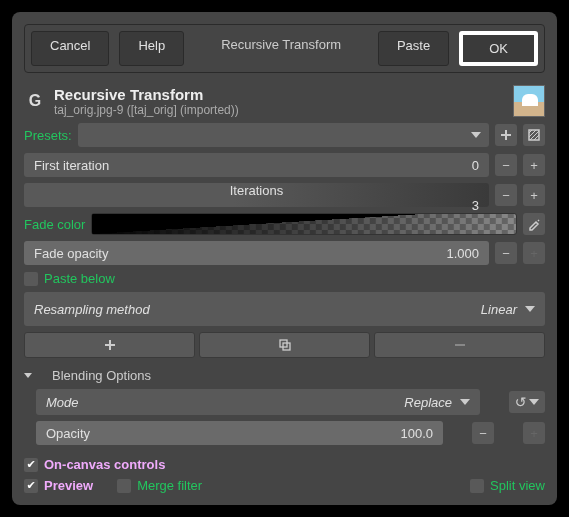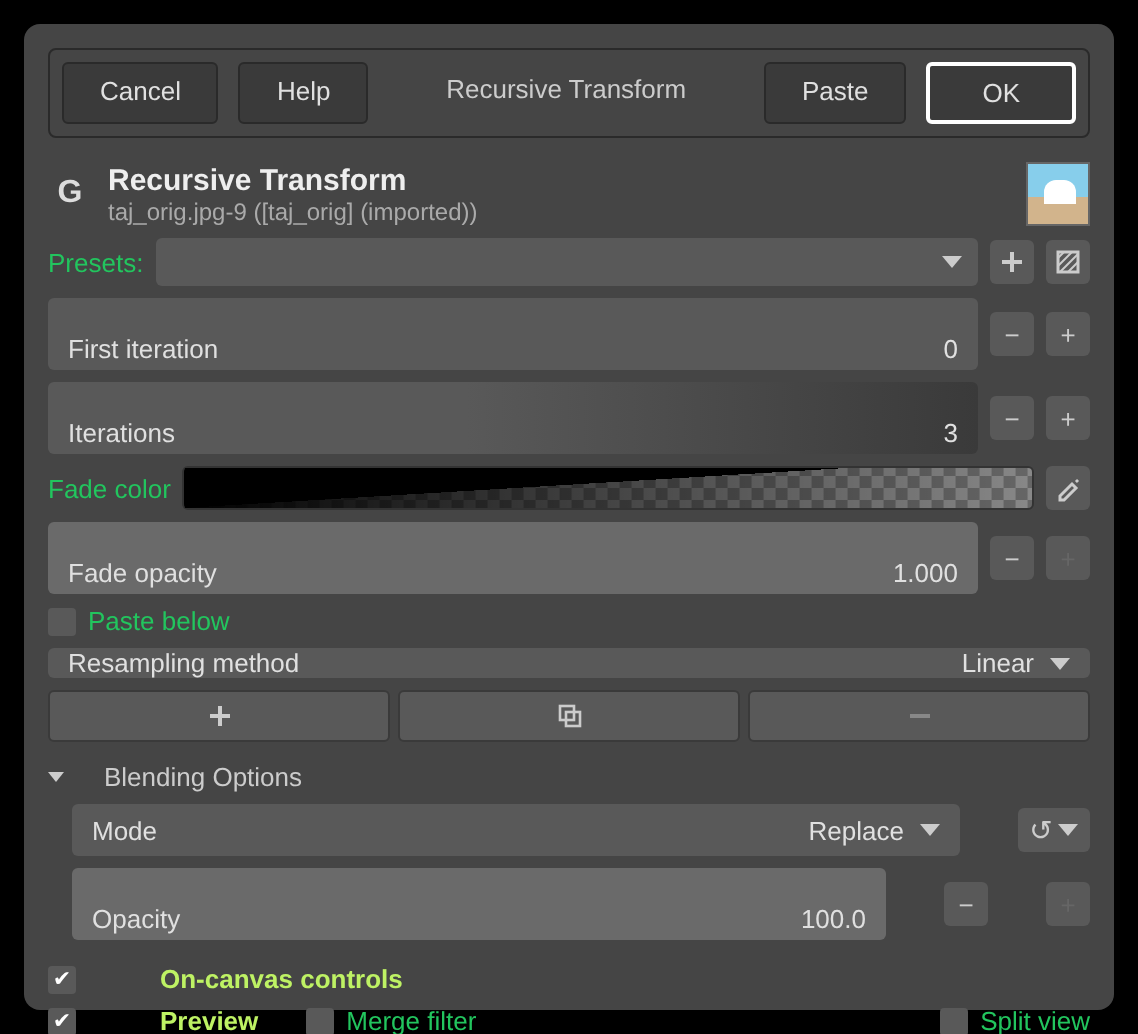--- a/index.html
+++ b/index.html
@@ -1,48 +1,48 @@
 <!DOCTYPE html>
 <html><head>
 <meta charset="utf-8">
 <style>
 * { box-sizing: border-box; margin: 0; padding: 0; font-family: sans-serif; }
 body { background: #000; width: 569px; height: 517px; padding: 12px; }
 .dialog { background: #454545; border-radius: 8px; padding: 12px; width: 100%; height: 100%; color: #e0e0e0; font-size: 13px; display: flex; flex-direction: column; gap: 6px; }
 .btn-row { display: flex; gap: 10px; border: 1px solid #2a2a2a; border-radius: 4px; padding: 6px; }
 .btn { background: #3a3a3a; border: 1px solid #2a2a2a; border-radius: 3px; padding: 6px 18px; color: #e0e0e0; cursor: pointer; text-align: center; }
-.btn.ok { border: 2px solid #ffffff; padding: 6px 26px; margin-left: auto; }
+.btn.ok { border: 4px solid #ffffff; padding: 6px 26px; margin-left: auto; }
 .title-label { flex: 1; text-align: center; color: #ccc; padding: 6px 8px; }
 .header { display: flex; align-items: center; gap: 8px; margin-top: 6px; }
 .gicon { width: 22px; height: 22px; display: flex; align-items: center; justify-content: center; font-weight: bold; font-size: 16px; color: #ddd; }
 .title { font-weight: bold; font-size: 15px; color: #eee; }
 .subtitle { font-size: 12px; color: #aaa; }
 .thumb { width: 32px; height: 32px; background: linear-gradient(#87ceeb 0 55%, #d2b48c 55% 100%); border: 1px solid #666; margin-left: auto; position: relative; }
 .thumb::after { content: ""; position: absolute; left: 8px; top: 8px; width: 16px; height: 12px; background: #fff; border-radius: 6px 6px 0 0; }
 .row { display: flex; align-items: center; gap: 6px; }
 .label { color: #22c55e; }
 .presets-combo { flex: 1; background: #595959; border-radius: 3px; height: 24px; display: flex; align-items: center; justify-content: flex-end; padding: 0 8px; }
 .triangle-down { width: 0; height: 0; border-left: 5px solid transparent; border-right: 5px solid transparent; border-top: 6px solid #ccc; }
 .sq-btn { width: 22px; height: 22px; background: #595959; border-radius: 3px; display: flex; align-items: center; justify-content: center; cursor: pointer; color: #ccc; }
 .sq-btn.disabled { color: #666; cursor: default; }
-.spin { flex: 1; background: #595959; border-radius: 3px; height: 24px; display: flex; align-items: flex-start; padding: 18px 10px; }
+.spin { flex: 1; background: #595959; border-radius: 3px; height: 24px; display: flex; align-items: center; padding: 0 10px; }
 .spin .val { margin-left: auto; }
-.spin.fade { background: linear-gradient(90deg, #595959 45%, #3a3a3a 100%); }
+.spin.fade { background: linear-gradient(90deg, #595959 45%, #3a3a3a 100%); flex-direction: column; }
 .colorwell { flex: 1; height: 22px; border-radius: 3px; background: linear-gradient(to right, #000 0%, rgba(0,0,0,0) 100%), repeating-conic-gradient(#888 0 25%, #666 0 50%) 50% / 12px 12px; border: 1px solid #333; cursor: pointer; position: relative; }
 .colorwell::before { content: ""; position: absolute; left: 0; top: 0; bottom: 0; width: 78%; background: linear-gradient(to bottom right, #000 0%, #000 50%, transparent 50%); clip-path: polygon(0 0, 100% 0, 100% 100%, 0 100%); }
 .check { width: 14px; height: 14px; background: #595959; border-radius: 2px; display: inline-flex; align-items: center; justify-content: center; cursor: pointer; font-size: 11px; }
 .check.on::after { content: "✔"; color: #fff; }
-.combo { flex: 1; background: #595959; border-radius: 3px; height: 26px; display: flex; align-items: center; padding: 0 10px; }
+.combo { flex: 1; background: #595959; border-radius: 3px; height: 26px; display: flex; align-items: center; padding: 0 10px; font-style: italic; }
 .combo .val { margin-left: auto; margin-right: 8px; }
 .threebtns { display: flex; gap: 4px; }
 .widebtn { flex: 1; background: #595959; border-radius: 3px; height: 26px; display: flex; align-items: center; justify-content: center; cursor: pointer; color: #ccc; border: 1px solid #3a3a3a; }
 .section-hdr { display: flex; align-items: center; gap: 20px; margin-top: 4px; color: #ccc; }
 .tri-down-sm { width: 0; height: 0; border-left: 4px solid transparent; border-right: 4px solid transparent; border-top: 5px solid #ccc; }
 .indent { margin-left: 12px; gap: 29px; }
-.bold { font-weight: bold; color: #bef264; margin-left: 36px; }
+.bold { font-weight: bold; color: #f0abfc; }
 .spacer { flex: 1; }
 .reset-icon { font-size: 14px; }
 svg { display: block; }
 </style>
 </head>
 <body>
 
 <div class="dialog">
 
   <div class="btn-row">

